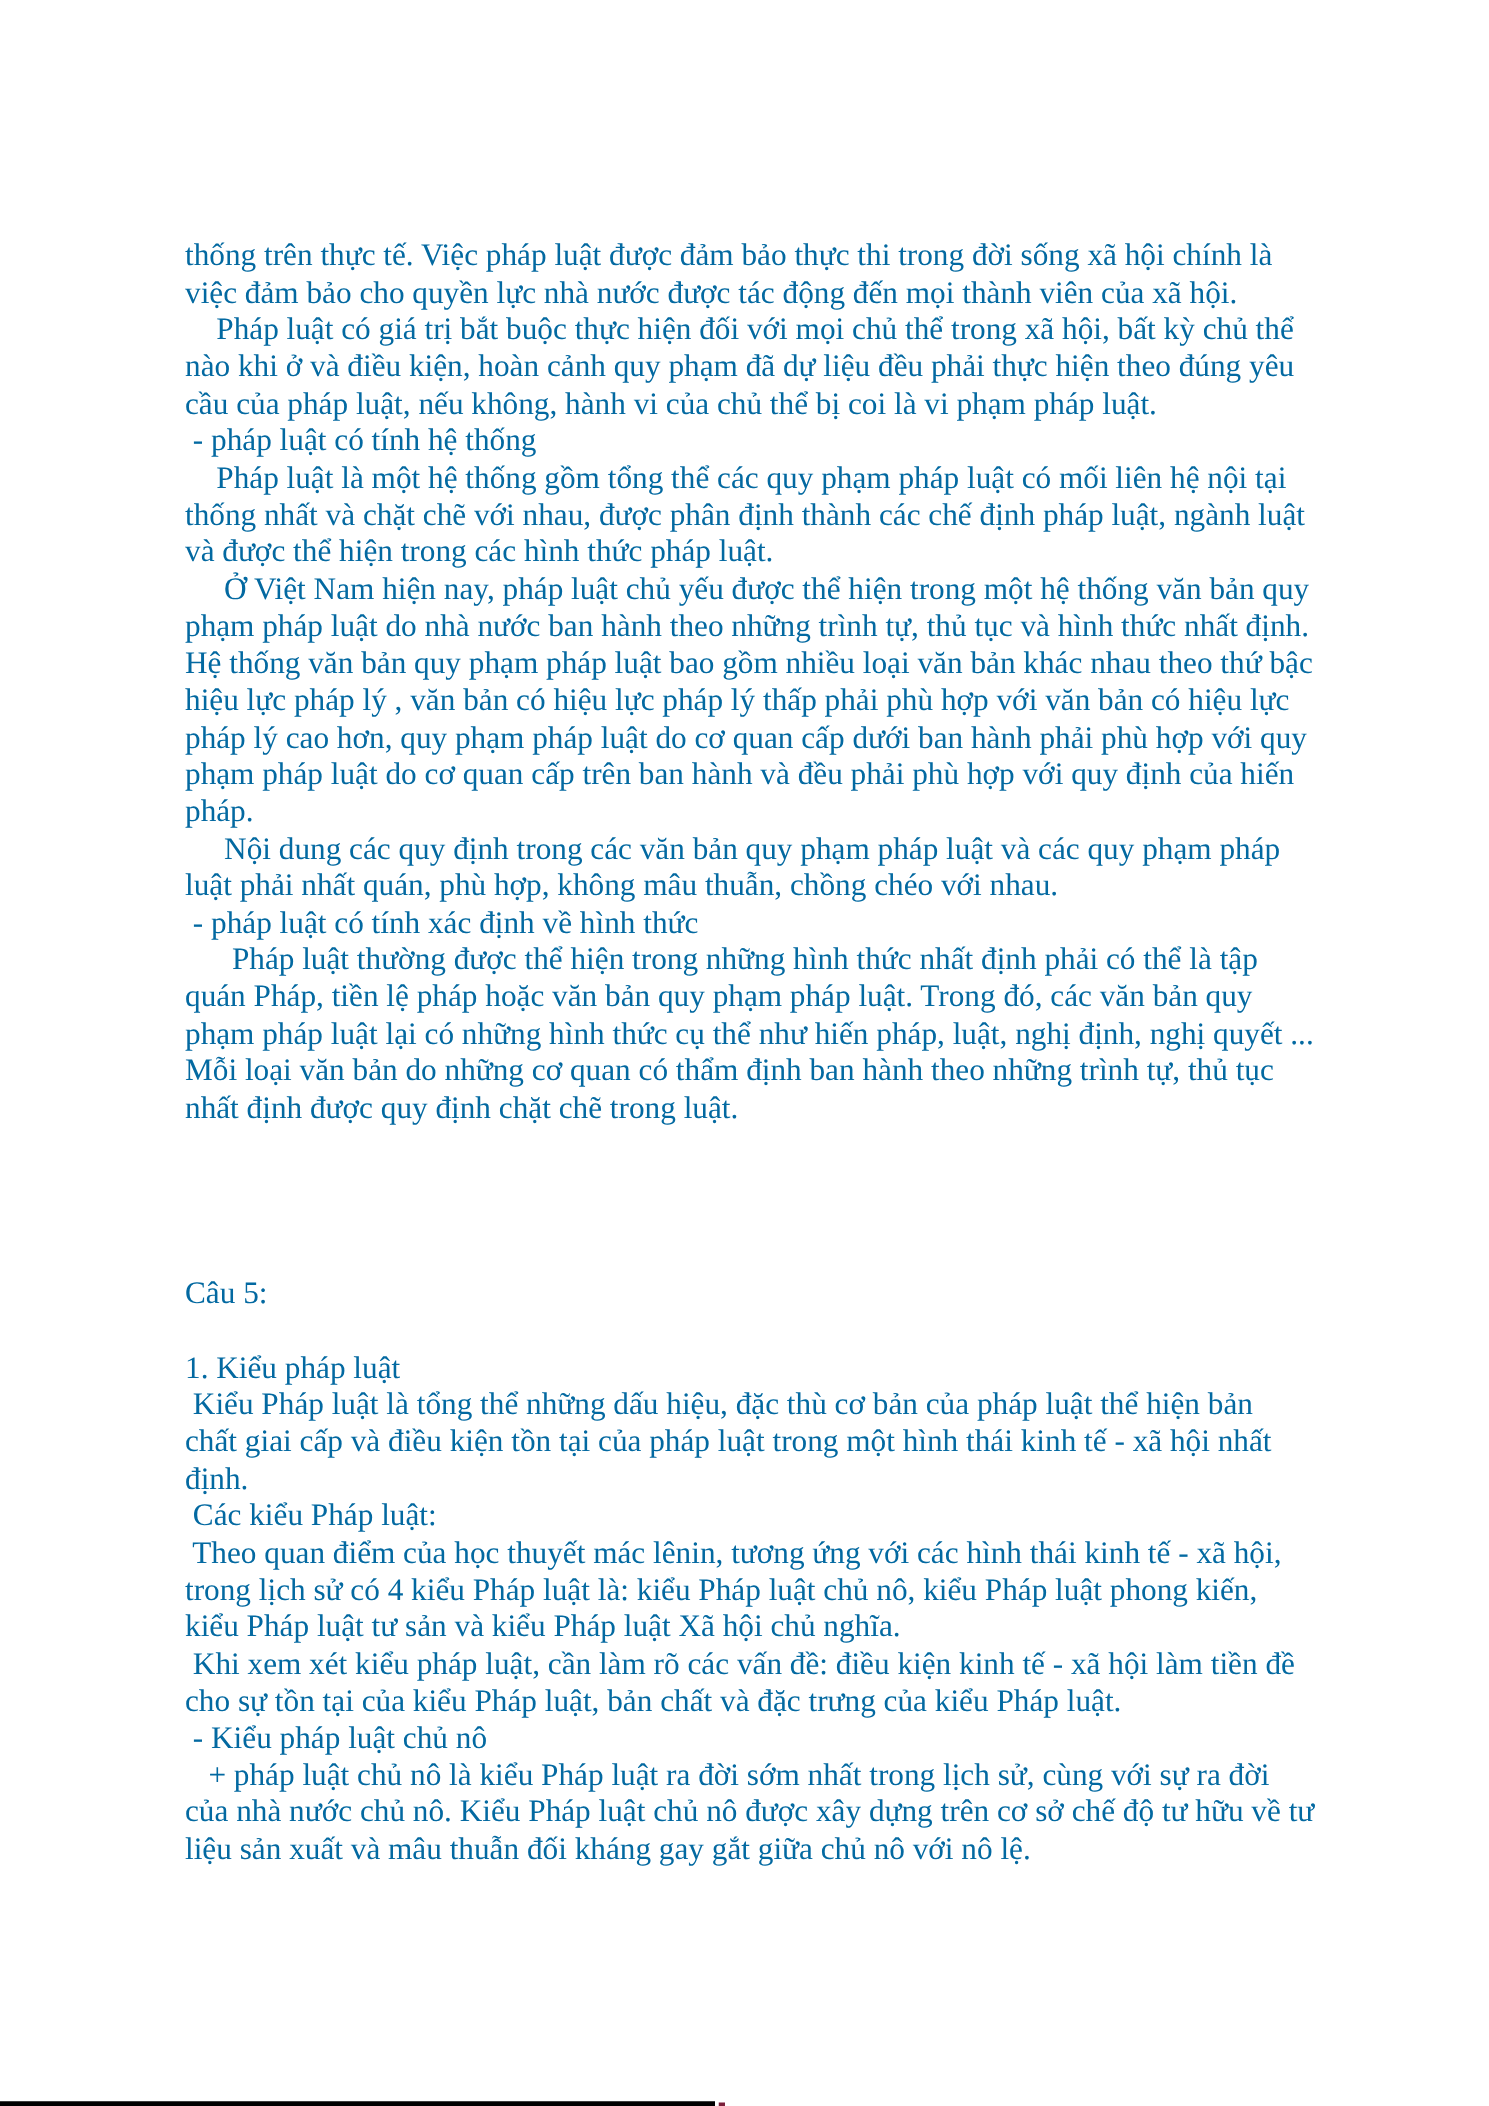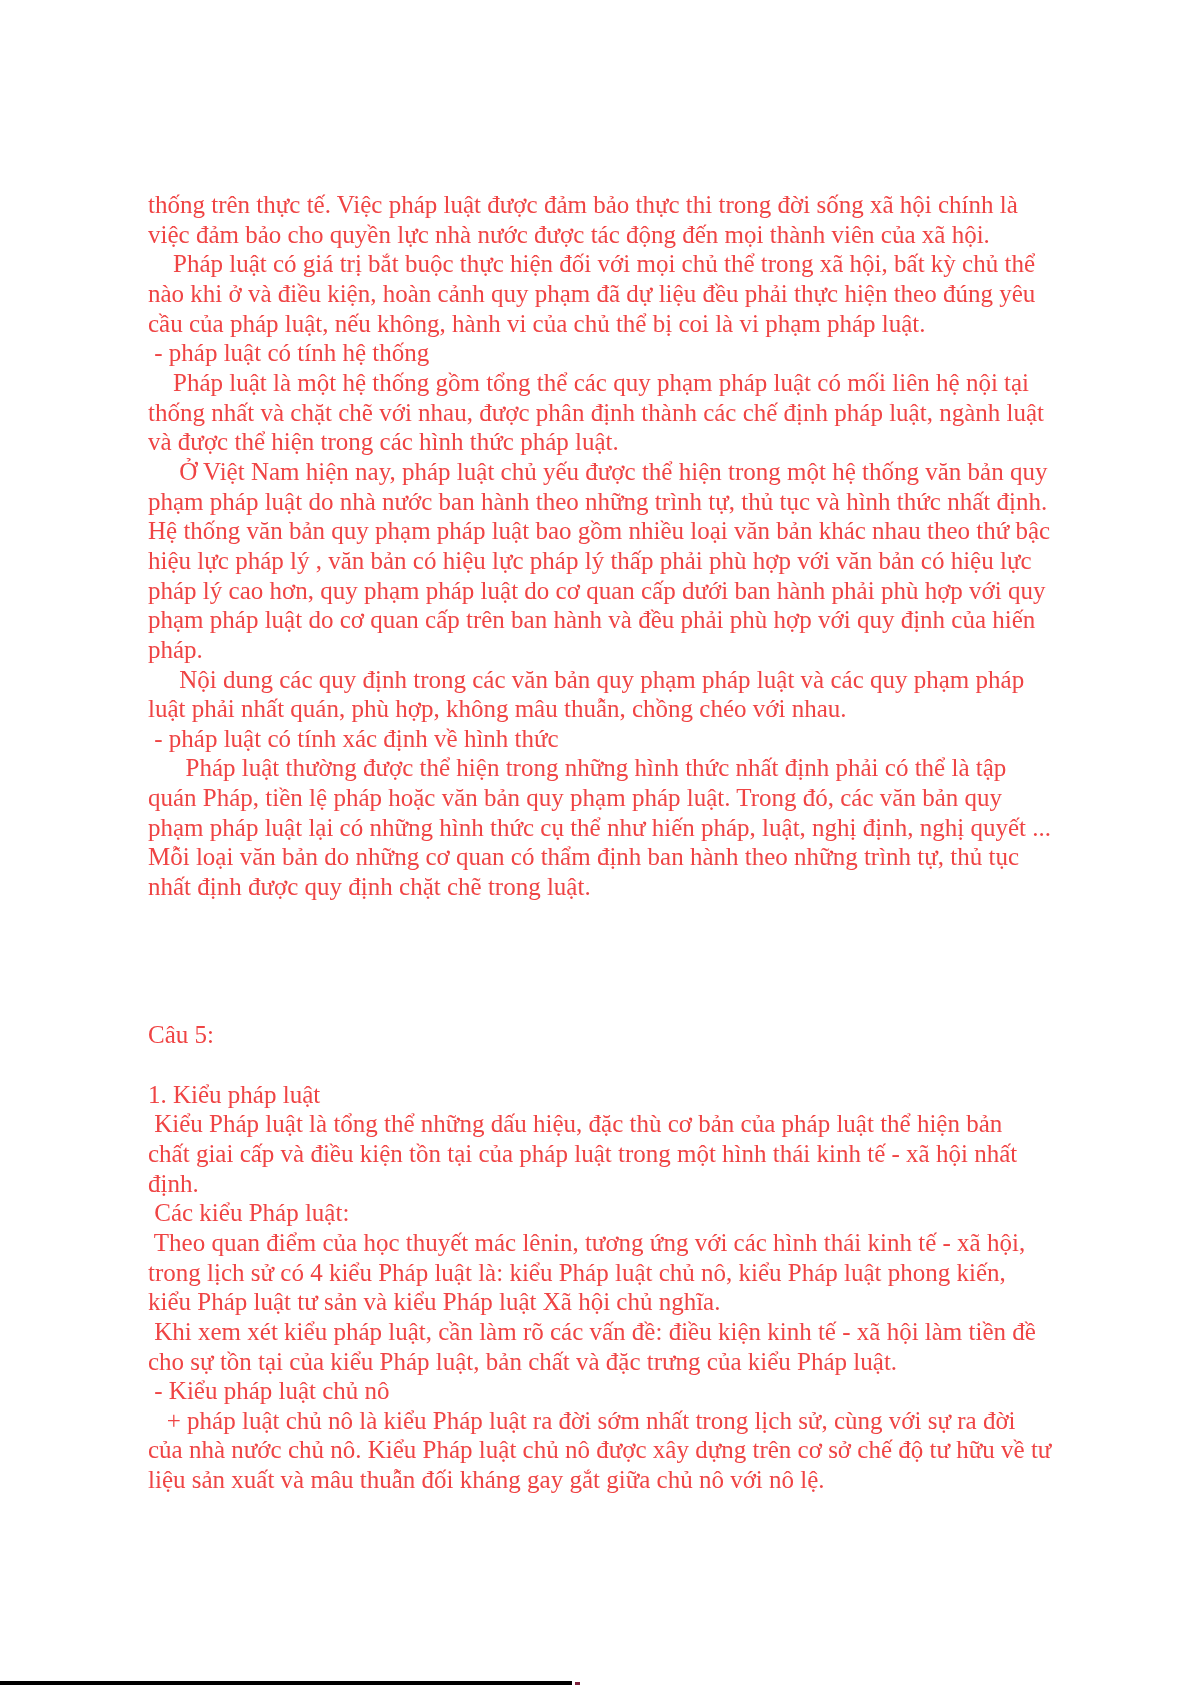--- a/index.html
+++ b/index.html
@@ -17,21 +17,21 @@
     color: #000000;
   }
   .text-block {
     position: absolute;
     left: 148px;
     top: 190px;
     width: 915px;
     font-size: 25px;
     line-height: 29.65px;
     white-space: pre;
-    color: #ef4444;
+    color: #0369a1;
   }
   .line {
     min-height: 29.65px;
   }
   .cutoff-bar {
     position: absolute;
     left: 0;
     bottom: 0;
     width: 572px;
     height: 4px;

